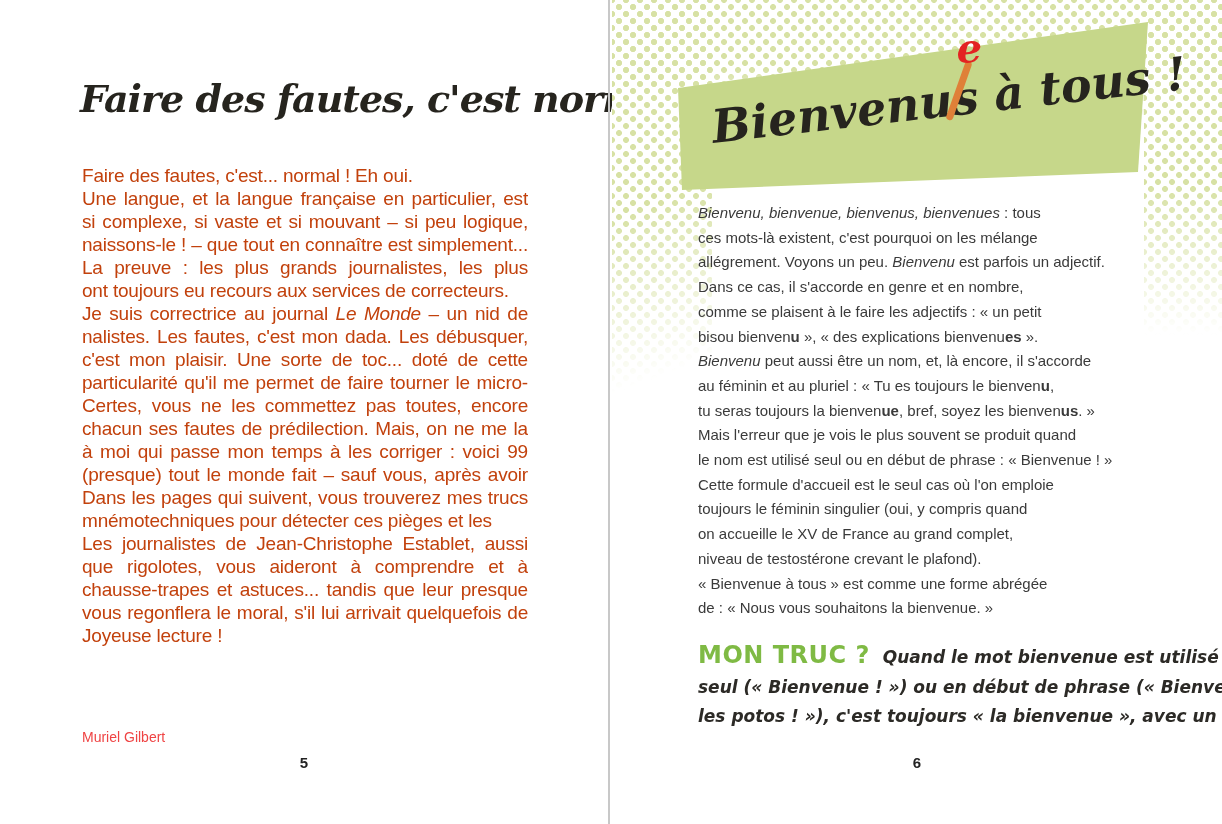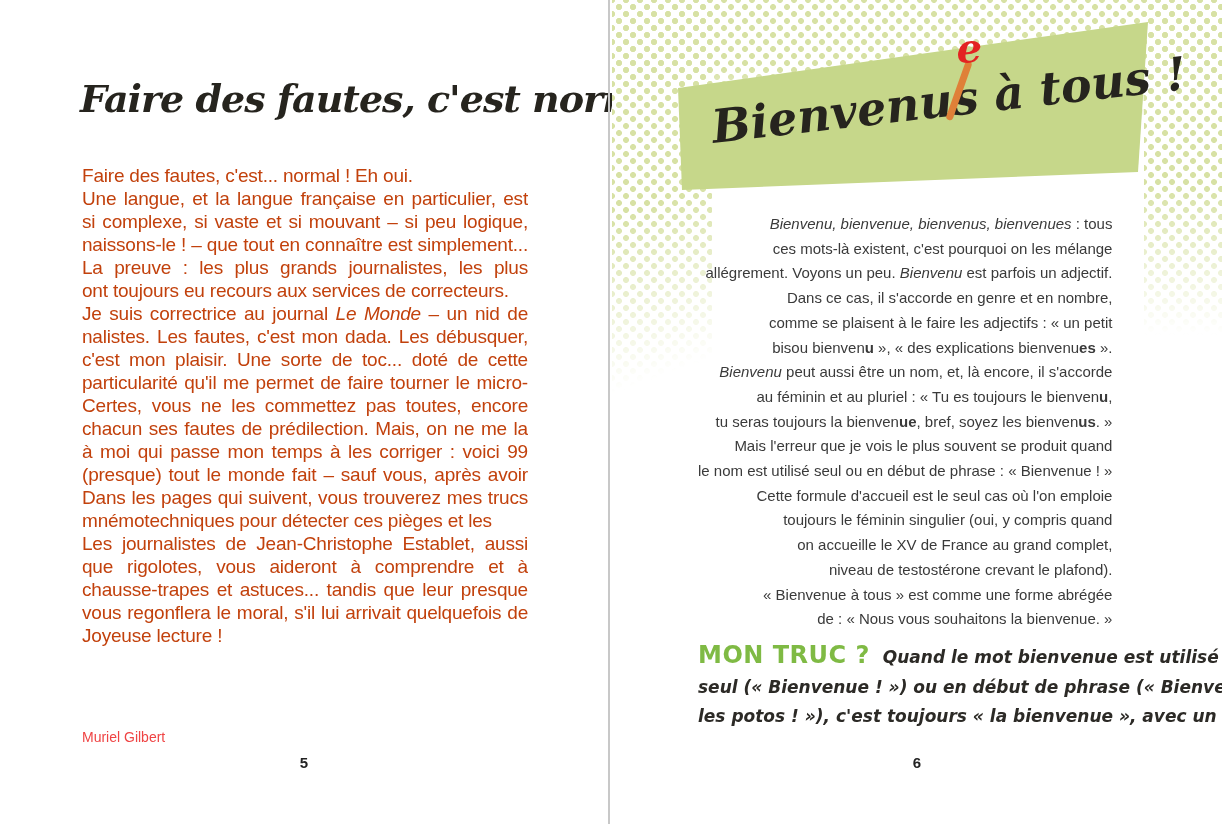--- a/index.html
+++ b/index.html
@@ -46,21 +46,21 @@
     transform:rotate(-6.5deg);transform-origin:0 50%;
     font-family:"DejaVu Serif",serif;font-style:italic;font-weight:bold;
     font-size:46px;color:#26241e;white-space:nowrap;}
   .s-wrap{display:inline-block;position:relative;}
   .slash{position:absolute;left:4px;top:-12px;width:7px;height:62px;
     background:#df8038;border-radius:4px;transform:rotate(26deg);}
   .red-e{position:absolute;left:10px;top:-46px;font-size:40px;color:#e32322;
     font-style:italic;font-weight:bold;transform:rotate(6deg);}
 
   
-  .rightcol{position:absolute;left:86px;top:212px;z-index:2;text-align:right;}
+  .rightcol{position:absolute;left:86px;top:201px;z-index:2;}
   .rline{font-size:15px;line-height:24.7px;color:#3a3a3a;white-space:nowrap;}
 
   
   .tip{position:absolute;left:86px;top:641px;z-index:2;}
   .hline{font-family:"DejaVu Sans",sans-serif;font-style:italic;font-weight:bold;
     font-size:17px;line-height:29.5px;color:#2c2a26;white-space:nowrap;}
   .hline .lbl{color:#7fba44;font-style:normal;font-weight:800;font-size:24px;
     letter-spacing:.5px;padding-right:4px;}
 
   .it{font-style:italic;}

